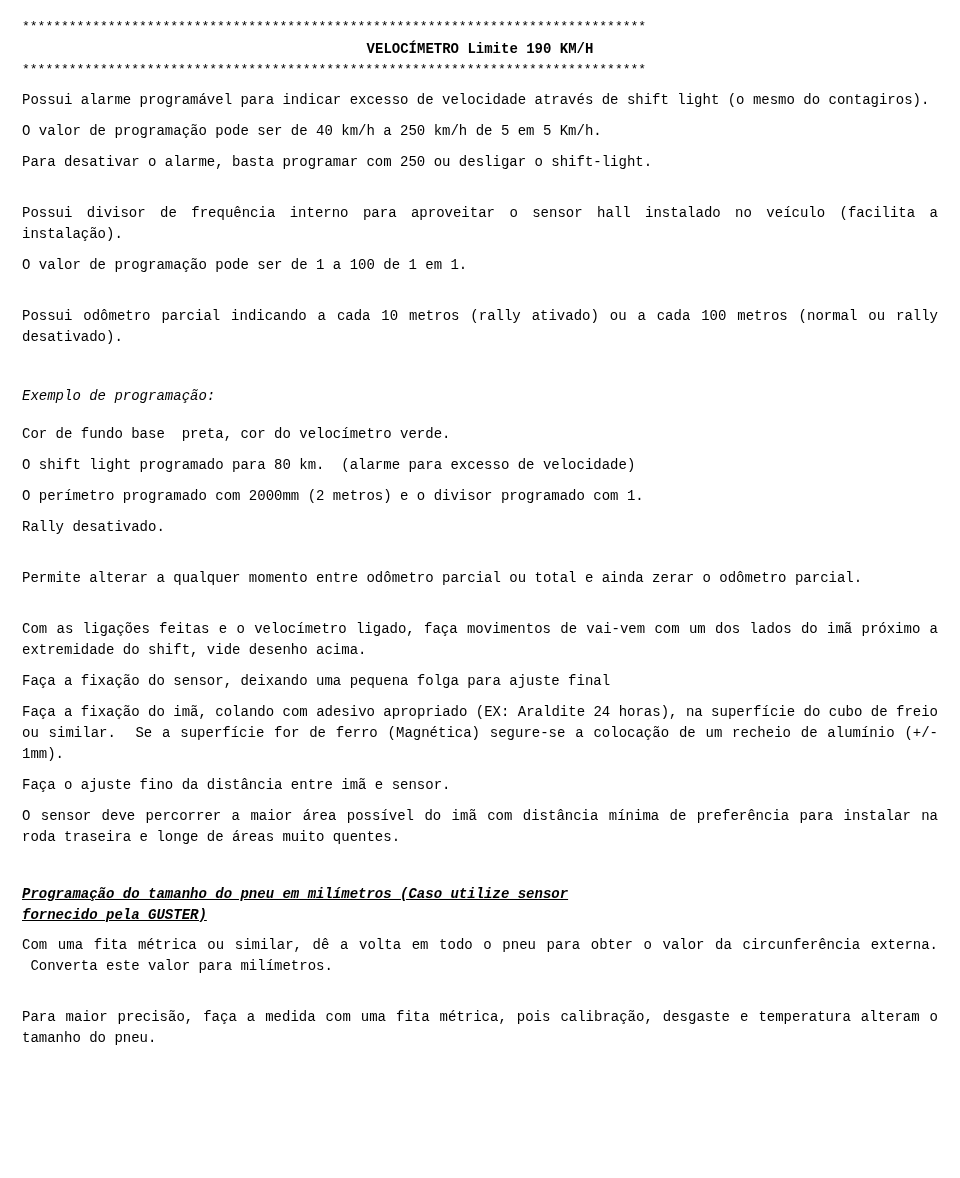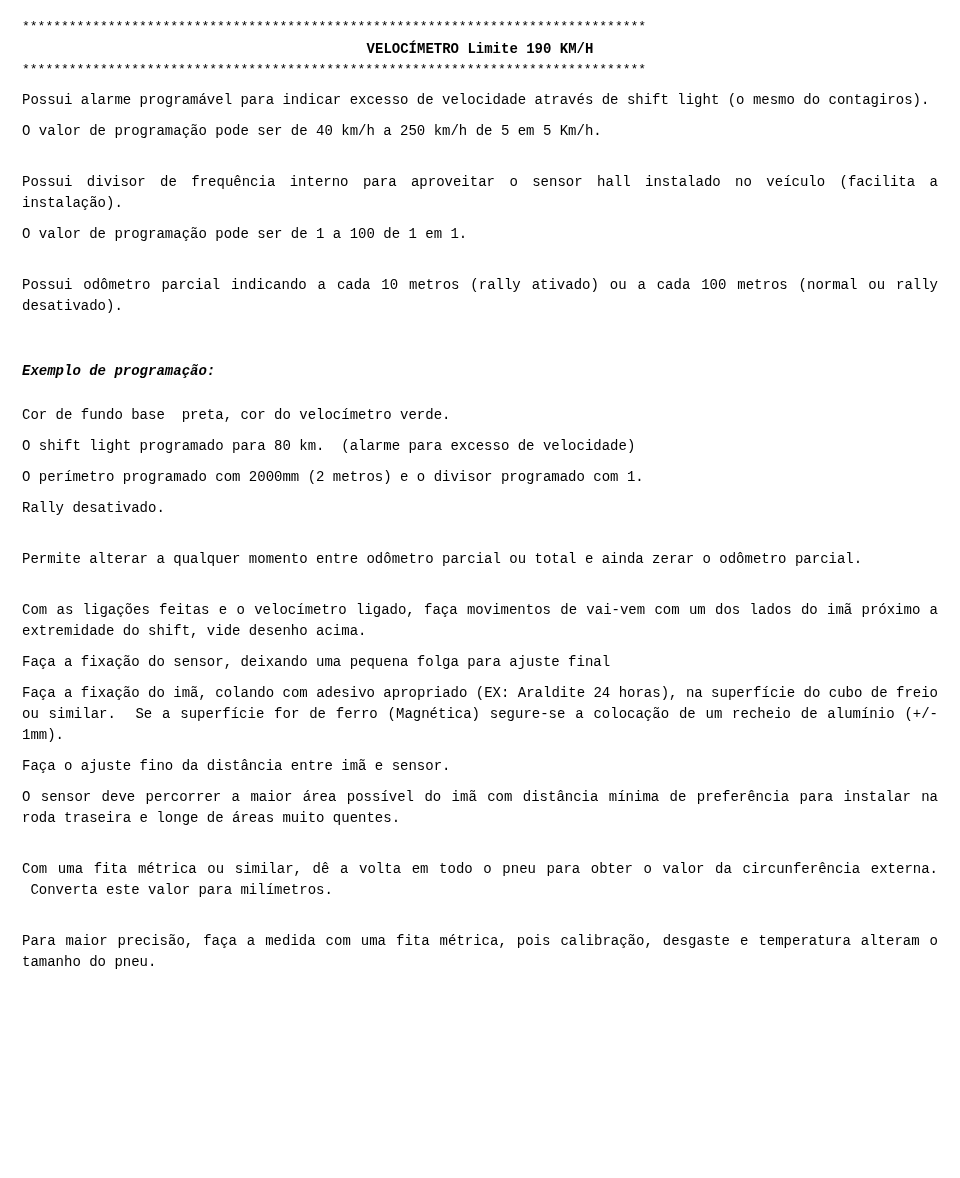--- a/index.html
+++ b/index.html
@@ -38,23 +38,23 @@
     }
 
     .paragraph {
       margin: 10px 0;
       font-size: 14px;
       line-height: 1.5;
       text-align: justify;
     }
 
     .bold-paragraph {
-      font-weight: bold;
+      font-weight: normal;
       font-style: italic;
-      margin: 24px 0;
+      margin: 18px 0;
       font-size: 14px;
     }
 
     .section-title {
       font-weight: bold;
       text-decoration: underline;
       font-size: 14px;
       margin: 16px 0 4px 0;
     }
 
@@ -86,20 +86,23 @@
   <div class="stars-line">********************************************************************************</div>
 
   <div class="paragraph">
     Possui alarme programável para indicar excesso de velocidade através de shift light (o mesmo do contagiros).
   </div>
 
   <div class="paragraph">
     O valor de programação pode ser de 40 km/h a 250 km/h de 5 em 5 Km/h.
   </div>
 
+  <div class="paragraph">
+    Para desativar o alarme, basta programar com 250 ou desligar o shift-light.
+  </div>
 
   <div class="gap"></div>
 
   <div class="paragraph">
     Possui divisor de frequência interno para aproveitar o sensor hall instalado no veículo (facilita a instalação).
   </div>
 
   <div class="paragraph">
     O valor de programação pode ser de 1 a 100 de 1 em 1.
   </div>
@@ -140,20 +143,23 @@
   </div>
   <div class="paragraph">
     Faça o ajuste fino da distância entre imã e sensor.
   </div>
   <div class="paragraph">
     O sensor deve percorrer a maior área possível do imã com distância mínima de preferência para instalar na roda traseira e longe de áreas muito quentes.
   </div>
 
   <div class="gap"></div>
 
+  <div class="section-title-italic">
+    Programação do tamanho do pneu em milímetros (Caso utilize sensor<br>fornecido pela GUSTER)
+  </div>
 
   <div class="paragraph">
     Com uma fita métrica ou similar, dê a volta em todo o pneu para obter o valor da circunferência externa. &nbsp;Converta este valor para milímetros.
   </div>
 
   <div class="gap"></div>
 
   <div class="paragraph">
     Para maior precisão, faça a medida com uma fita métrica, pois calibração, desgaste e temperatura alteram o tamanho do pneu.
   </div>

